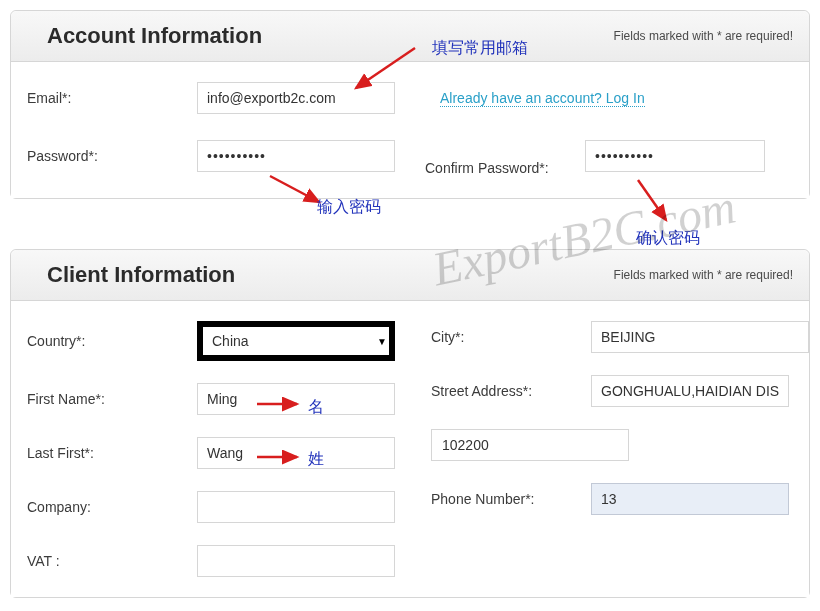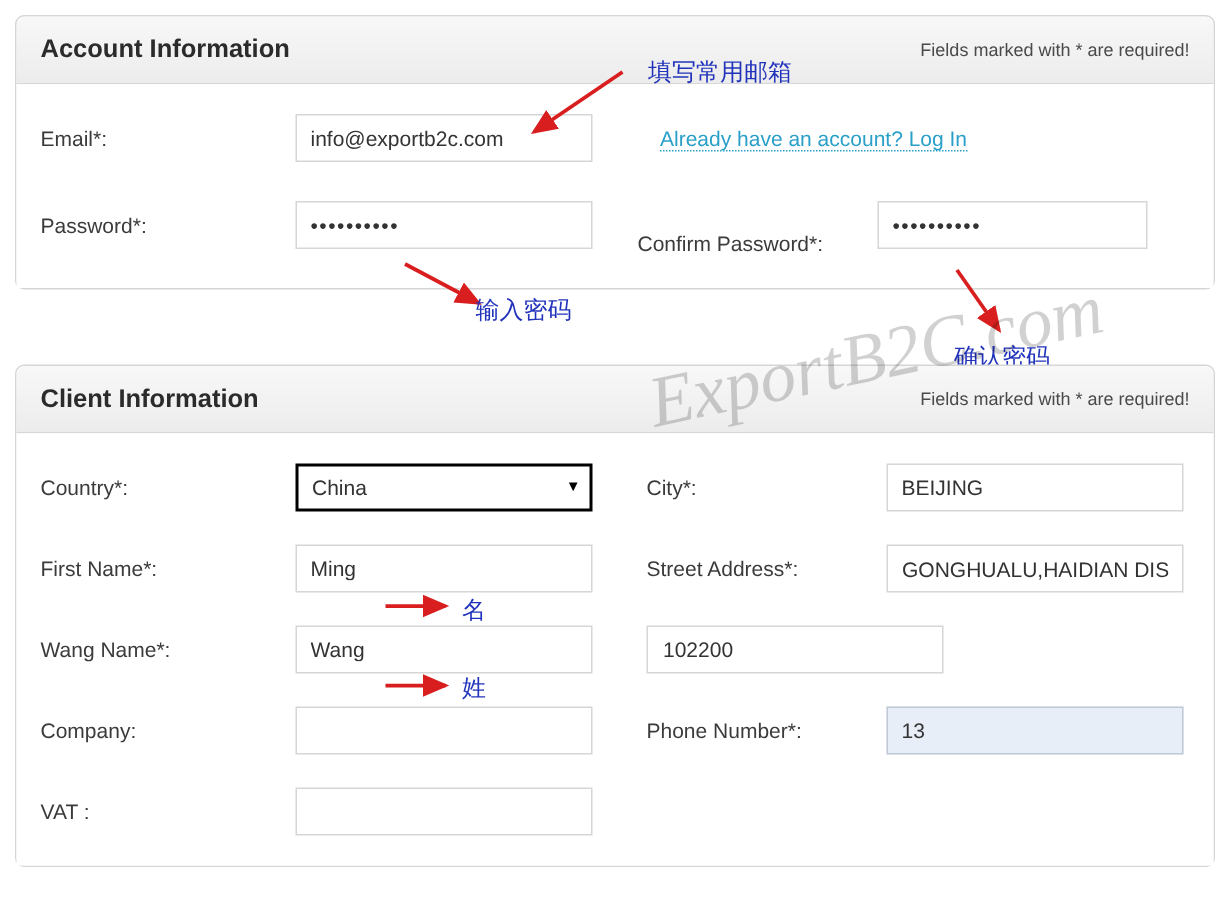--- a/index.html
+++ b/index.html
@@ -20,23 +20,24 @@
     .panel-header {
       background: linear-gradient(to bottom, #f8f8f8, #ececec);
       border-bottom: 1px solid #d6d6d6;
       padding: 12px 16px;
       display: flex;
       justify-content: space-between;
       align-items: center;
       border-radius: 6px 6px 0 0;
     }
     .panel-title {
-      font-size: 17px;
+      font-size: 22px;
       font-weight: 700;
       color: #2b2b2b;
+      margin-left: 20px;
     }
     .required-note {
       font-size: 12px;
       color: #4a4a4a;
     }
     .panel-body {
       padding: 20px 16px 16px 16px;
       background: #fff;
     }
     .form-row {
@@ -57,21 +58,21 @@
     .form-input {
       border: 1px solid #d6d6d6;
       padding: 7px 9px;
       font-size: 14px;
       color: #333;
       width: 198px;
       background: #fff;
       font-family: inherit;
     }
     .form-select {
-      border: 2px solid #000000;
+      border: 6px solid #000000;
       padding: 6px 9px;
       font-size: 14px;
       color: #333;
       width: 198px;
       background: #fff;
       appearance: none;
       -webkit-appearance: none;
       position: relative;
     }
     .select-wrap {
@@ -212,42 +213,42 @@
           </div>
         </div>
         <div class="form-row">
           <div class="form-group">
             <span class="form-label">First Name*:</span>
             <input class="form-input" type="text" value="Ming" style="">
           </div>
         </div>
         <div class="form-row">
           <div class="form-group">
-            <span class="form-label">Wang Name*:</span>
+            <span class="form-label">Last First*:</span>
             <input class="form-input" type="text" value="Wang" style="">
           </div>
         </div>
         <div class="form-row">
           <div class="form-group">
             <span class="form-label">Company:</span>
             <input class="form-input" type="text" value="" style="">
           </div>
         </div>
         <div class="form-row" style="margin-bottom:4px;">
           <div class="form-group">
             <span class="form-label">VAT :</span>
             <input class="form-input" type="text" value="" style="">
           </div>
         </div>
       </div>
       <div class="col">
         <div class="form-row">
           <div class="form-group">
             <span class="form-label" style="width:160px;">City*:</span>
-            <input class="form-input" style="width: 198px;" type="text" value="BEIJING">
+            <input class="form-input" style="width: 218px;" type="text" value="BEIJING">
           </div>
         </div>
         <div class="form-row">
           <div class="form-group">
             <span class="form-label" style="width:160px;">Street Address*:</span>
             <input class="form-input" style="width: 198px;" type="text" value="GONGHUALU,HAIDIAN DISTRICT">
           </div>
         </div>
         <div class="form-row">
           <div class="form-group">

